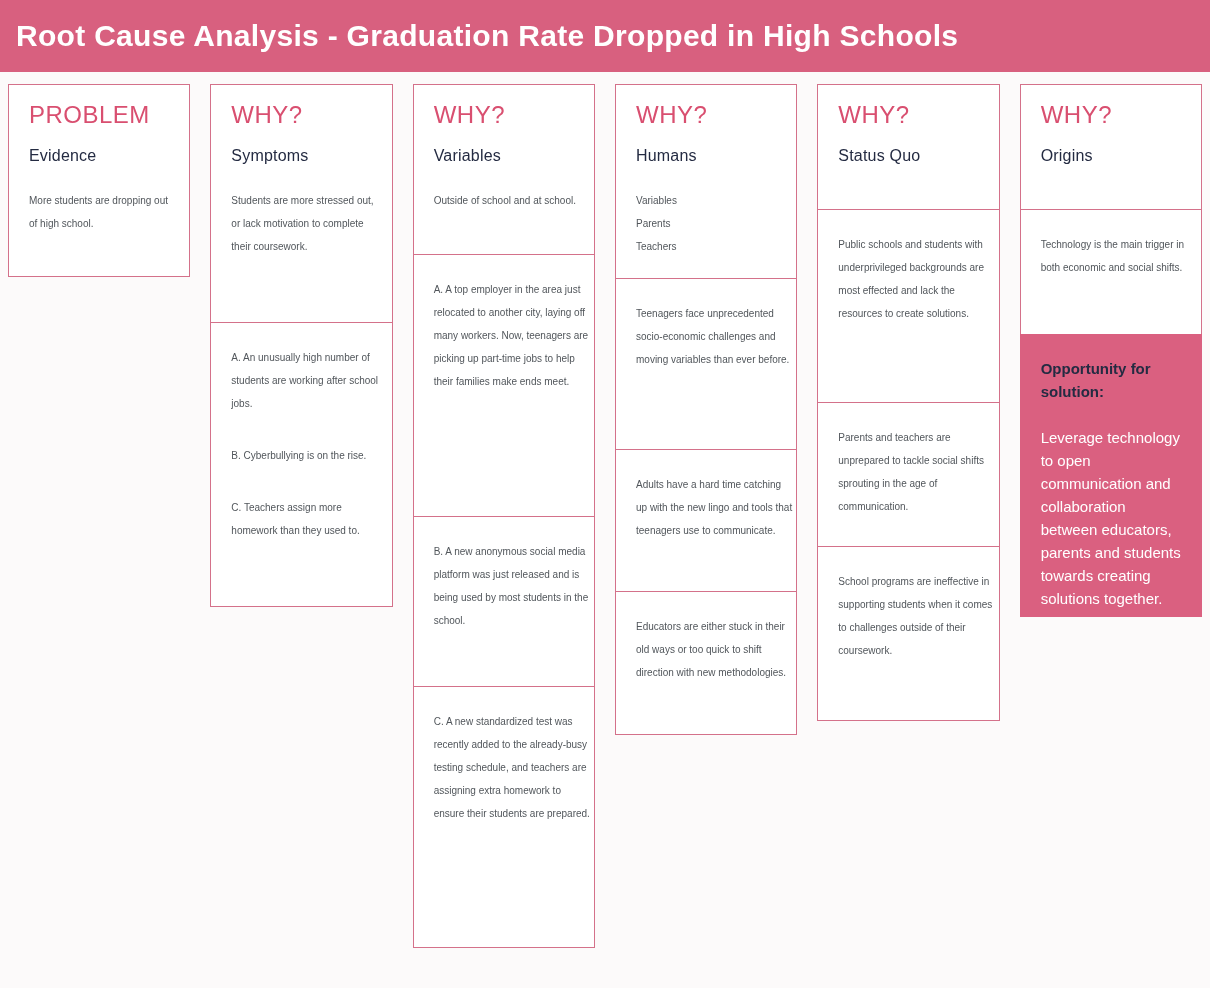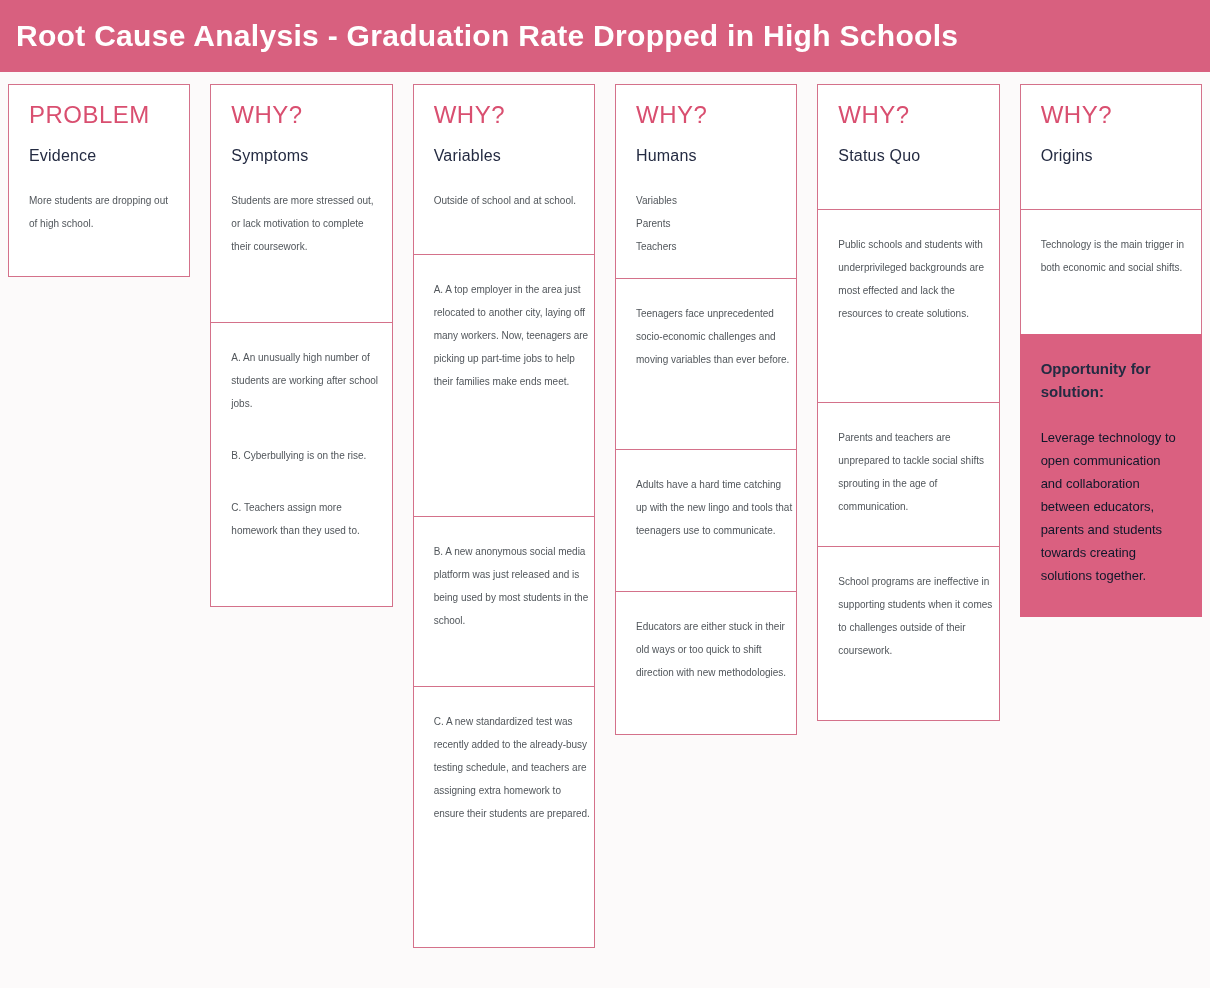--- a/index.html
+++ b/index.html
@@ -83,23 +83,23 @@
   }
   .highlight .hl-heading {
     margin: 0;
     font-size: 15px;
     line-height: 23px;
     font-weight: 700;
     color: #242b42;
   }
   .highlight .hl-body {
     margin: 23px 0 0 0;
-    font-size: 13px;
+    font-size: 15px;
     line-height: 23px;
-    color: #0f172a;
+    color: #ffffff;
   }
 
   
   .c1s1{min-height:193px}
   .c2s1{min-height:239px}.c2s2{min-height:285px}
   .c3s1{min-height:171px}.c3s2{min-height:264px}.c3s3{min-height:171px}.c3s4{min-height:262px}
   .c4s1{min-height:195px}.c4s2{min-height:173px}.c4s3{min-height:143px}.c4s4{min-height:144px}
   .c5s1{min-height:126px}.c5s2{min-height:195px}.c5s3{min-height:145px}.c5s4{min-height:175px}
   .c6s1{min-height:126px}.c6s2{min-height:127px}.c6s3{min-height:283px}
 </style>

